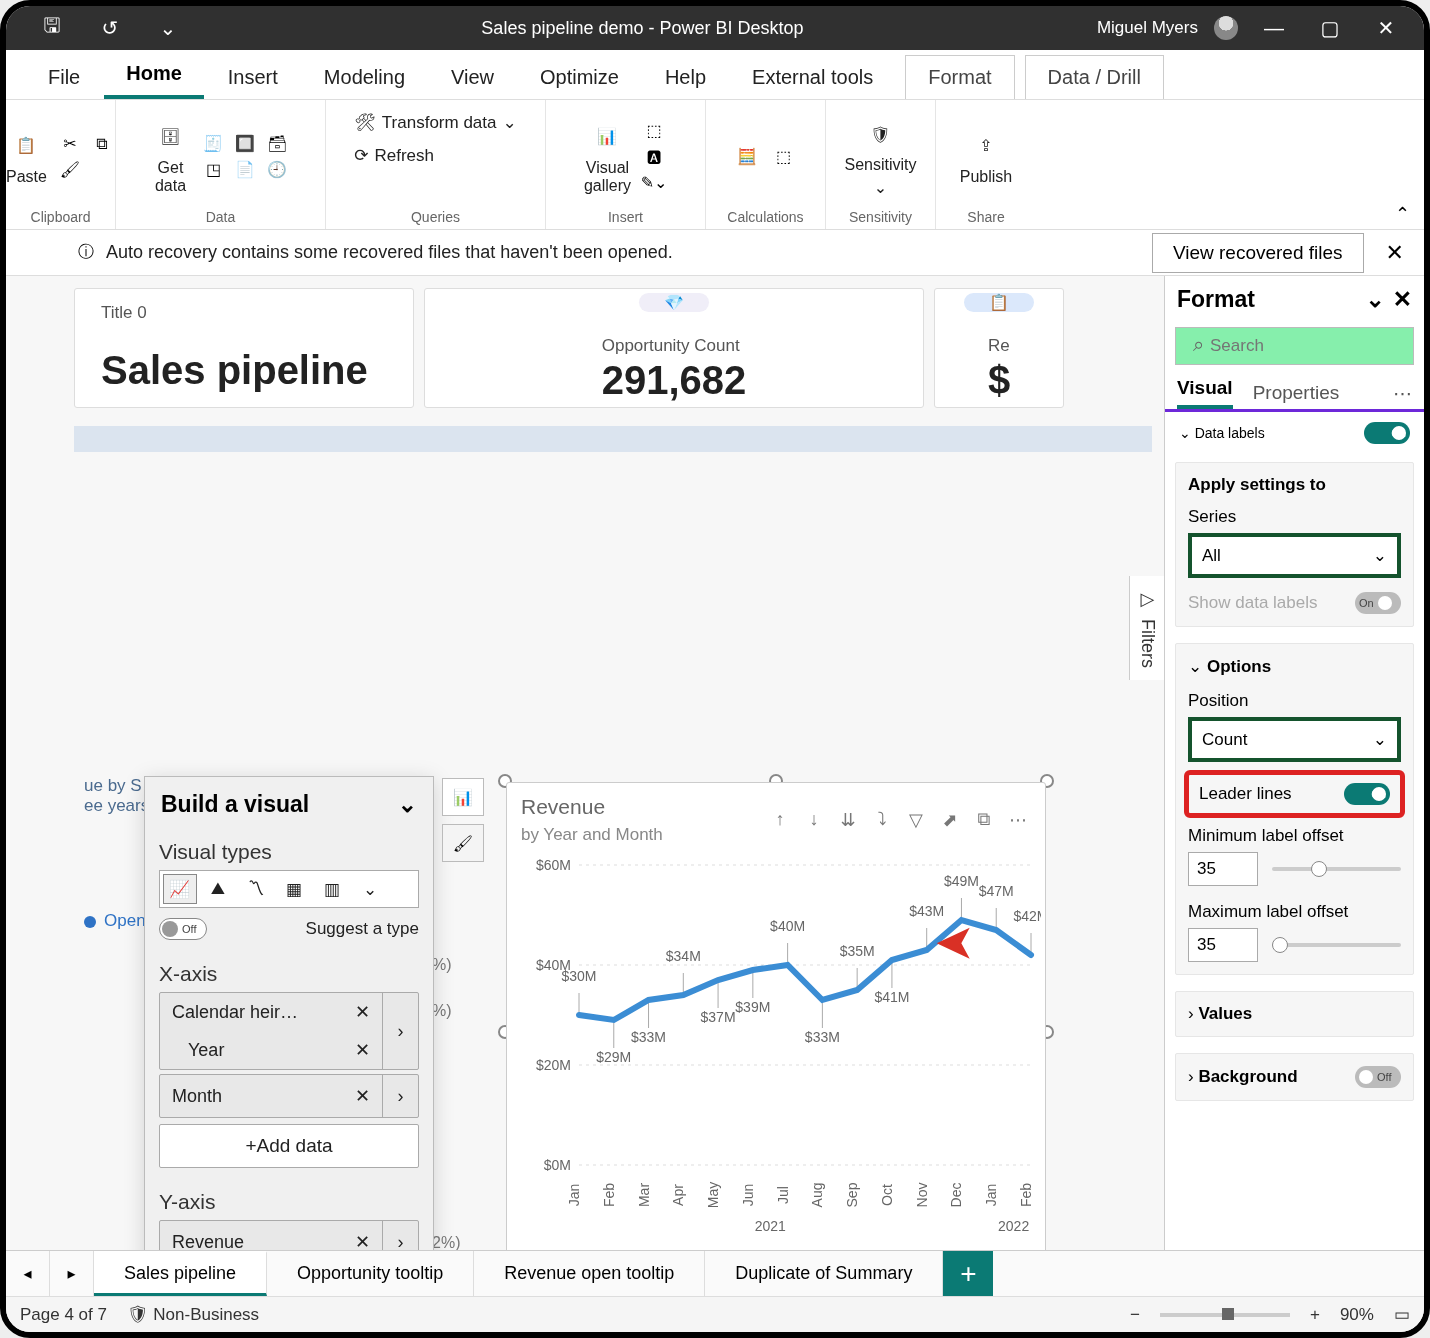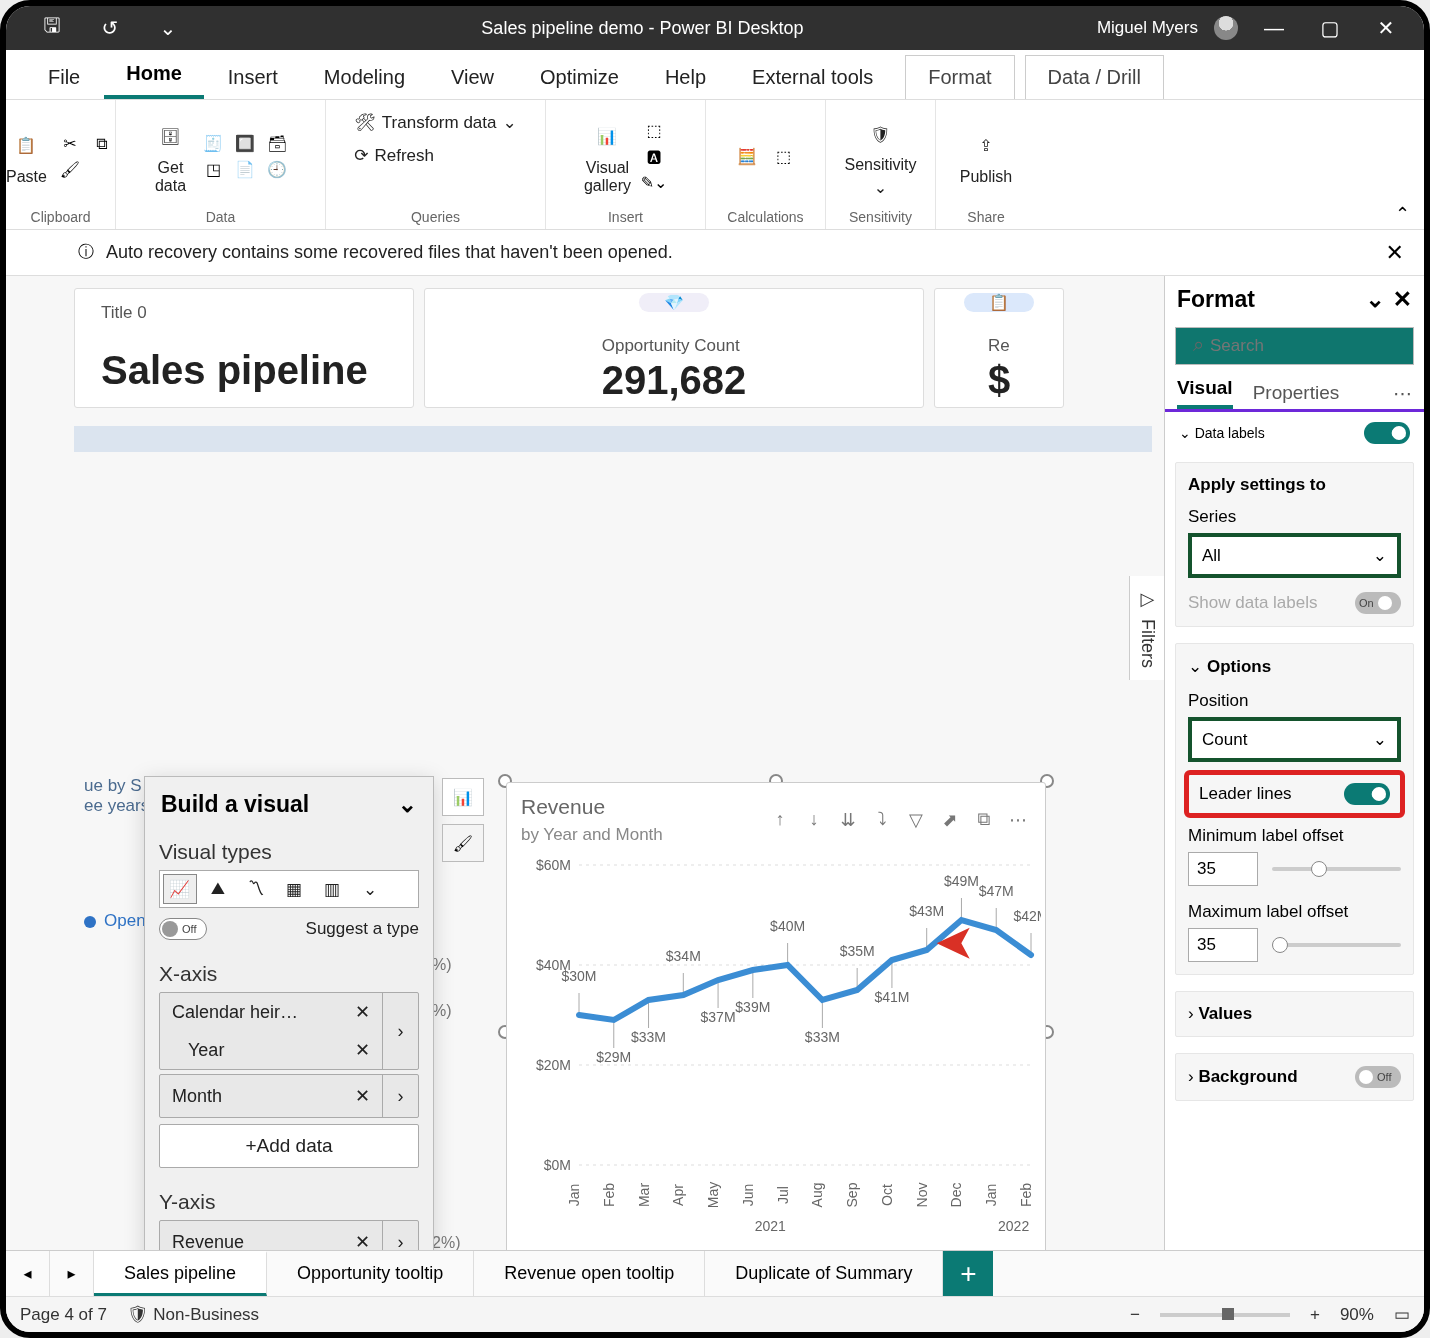--- a/index.html
+++ b/index.html
@@ -101,21 +101,21 @@
   .sheets .nav{width:44px;display:flex;align-items:center;justify-content:center;border-right:1px solid #ddd;}
   .sheets .sheet{padding:0 30px;display:flex;align-items:center;font-size:18px;border-right:1px solid #ddd;}
   .sheets .sheet.active{background:#fff;border-top:2px solid #fff;border-bottom:3px solid var(--teal);}
   .sheets .add{width:50px;background:var(--teal);color:#fff;display:flex;align-items:center;justify-content:center;font-size:28px;}
   .status{height:36px;background:#f5f5f5;border-top:1px solid #ddd;display:flex;align-items:center;padding:0 14px;font-size:17px;color:#333;gap:20px;}
   .status .spacer{flex:1;}
   
   .rpanel{width:260px;border-left:1px solid #ccc;background:#fff;display:flex;flex-direction:column;overflow:hidden;}
   .rpanel .head{display:flex;align-items:center;justify-content:space-between;padding:10px 12px;font-size:23px;font-weight:600;}
   .rpanel .search{margin:4px 10px 8px;}
-  .rpanel .search input{width:100%;padding:8px 10px 8px 34px;border:1px solid #bbb;font-size:17px;background:#0f766e;}
+  .rpanel .search input{width:100%;padding:8px 10px 8px 34px;border:1px solid #bbb;font-size:17px;background:#86efac;}
   .rpanel .search{position:relative;}
   .rpanel .search::before{content:"⌕";position:absolute;left:18px;top:6px;font-size:20px;color:#666;}
   .rtabs{display:flex;gap:20px;padding:4px 12px 0;font-size:19px;color:#555;align-items:center;}
   .rtabs .t.active{font-weight:600;color:#000;border-bottom:4px solid var(--teal);padding-bottom:6px;}
   .section{padding:10px 14px;border-top:3px solid #6d28d9;font-size:14px;gap:40px;}
   .row-between{display:flex;justify-content:space-between;align-items:center;}
   .toggle{width:46px;height:22px;border-radius:11px;display:inline-flex;align-items:center;padding:0 4px;font-size:11px;color:#fff;}
   .toggle.on{background:var(--teal);justify-content:flex-end;}
   .toggle.on::before{content:"On";position:absolute;margin-left:-30px;}
   .toggle.off{background:#bbb;justify-content:flex-start;color:#444;}
@@ -250,20 +250,21 @@
         </div>
       <div class="label">Share</div>
     </div>
     <span style="position:absolute;right:14px;bottom:4px;font-size:18px;cursor:pointer">⌃</span>
   </div>
 
   <div class="recovery">
     <span style="width:50px"></span>
     <span>ⓘ</span>
     <span class="msg">Auto recovery contains some recovered files that haven't been opened.</span>
+    <span class="btn">View recovered files</span>
     <span class="x">✕</span>
   </div>
 
   <div class="main">
     <div class="leftrail">
       <div style="border:none">📊</div>
       <div style="border:none">▦</div>
       <div style="border:none">⿻</div>
     </div>
 

